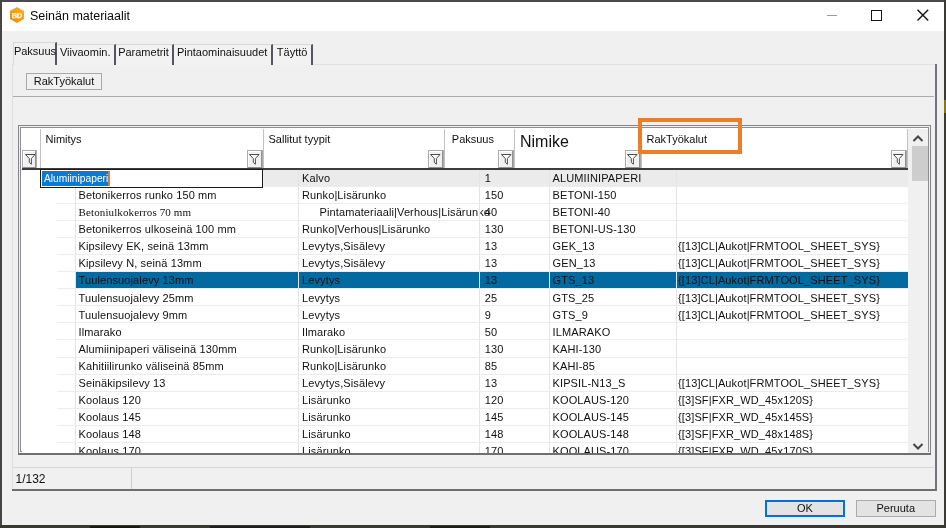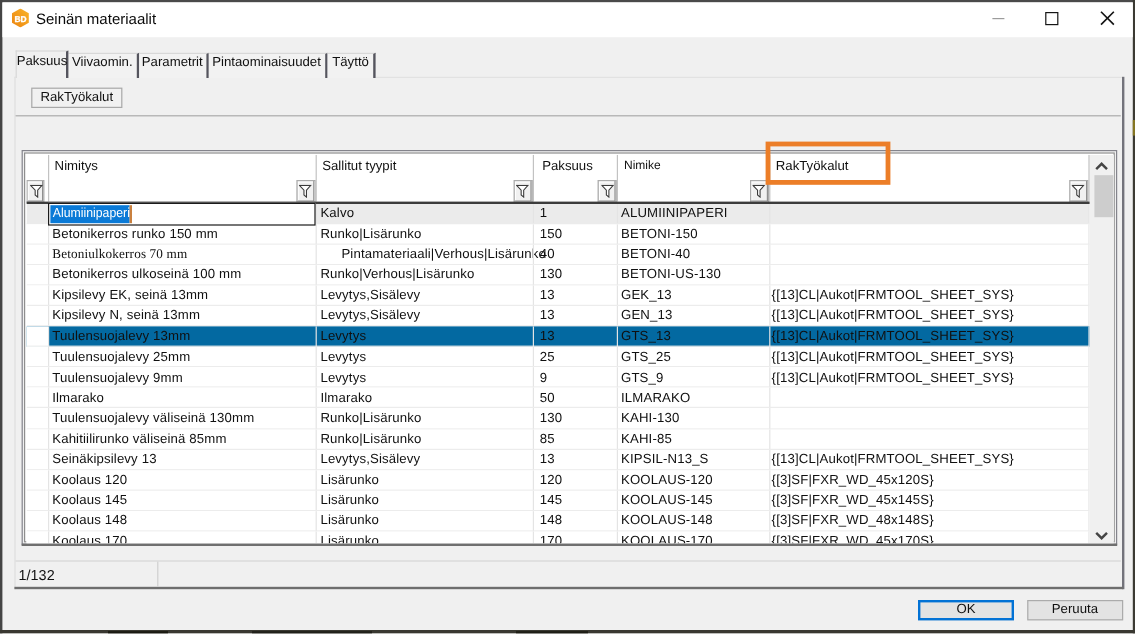--- a/index.html
+++ b/index.html
@@ -70,21 +70,21 @@
       </svg>
     <div class="abs" style="left:4px;top:16.9px;width:16px;height:35px;background:#cdcdcd;"></div>
     <svg class="abs" style="left:4px;top:312.5px;" width="12" height="8" viewBox="0 0 12 8">
         <path d="M1.5 2 L6 6.5 L10.5 2" stroke="#454545" stroke-width="2" fill="none"></path>
       </svg>
   </div>
 
   <div class="abs" style="left:24px;top:4px;font-size:11px;">Nimitys</div>
   <div class="abs" style="left:247px;top:4px;font-size:11px;">Sallitut tyypit</div>
   <div class="abs" style="left:430.3px;top:4px;font-size:11px;">Paksuus</div>
-  <div class="abs" style="left:498.5px;top:4px;font-size:10px;">Nimike</div>
+  <div class="abs" style="left:498.5px;top:4px;font-size:16px;">Nimike</div>
   <div class="abs" style="left:625px;top:4px;font-size:11px;">RakTyökalut</div>
 
   <div class="abs" style="left:18.5px;top:0;width:1px;height:38.6px;background:#c2c2c2;"></div>
   <div class="abs" style="left:241.5px;top:0;width:1px;height:38.6px;background:#c2c2c2;"></div>
   <div class="abs" style="left:422.5px;top:0;width:1px;height:38.6px;background:#c2c2c2;"></div>
   <div class="abs" style="left:492.5px;top:0;width:1px;height:38.6px;background:#c2c2c2;"></div>
   <div class="abs" style="left:619.5px;top:0;width:1px;height:38.6px;background:#c2c2c2;"></div>
   <div class="abs" style="left:885.5px;top:0;width:1px;height:38.6px;background:#c2c2c2;"></div>
 
   <div class="filterbtn" style="left:0.5px;top:20.5px;width:15px;">
@@ -113,21 +113,21 @@
       </svg>
     </div>
   <div class="filterbtn" style="left:869px;top:20.5px;">
       <svg width="11" height="11" viewBox="0 0 11 11">
         <path d="M0.5 0.5 H10 L6.4 4.5 V10.2 L4.3 8.4 V4.5 Z" fill="#ffffff" stroke="#3a3a3a" stroke-width="0.9"></path>
       </svg>
     </div>
 
   <div class="abs" style="left:0;top:39.2px;width:886px;height:1.8px;background:#3c3c3c;"></div>
 
-  <div class="abs" style="left:0;top:41px;width:886px;height:282.6px;overflow:hidden;" id="rows">
+  <div class="abs" style="left:0;top:41px;width:886px;height:282.6px;overflow:hidden;padding-left:35px;" id="rows">
   <div class="row" style="background:#ebebeb">
         <div class="c" style="left:245.5px;">Kalvo</div>
         <div class="c" style="left:428.3px;">1</div>
         <div class="c" style="left:496px;">ALUMIINIPAPERI</div>
         <div style="position:absolute;left:18.5px;top:0;width:1px;height:17.05px;background:#e4e4e4;"></div>
         <div style="position:absolute;left:241.5px;top:0;width:1px;height:17.05px;background:#e4e4e4;"></div>
         <div style="position:absolute;left:422.5px;top:0;width:1px;height:17.05px;background:#e4e4e4;"></div>
         <div style="position:absolute;left:492.5px;top:0;width:1px;height:17.05px;background:#e4e4e4;"></div>
         <div style="position:absolute;left:619.5px;top:0;width:1px;height:17.05px;background:#e4e4e4;"></div>
         <div style="position:absolute;left:885.5px;top:0;width:1px;height:17.05px;background:#e4e4e4;"></div>
@@ -259,21 +259,21 @@
         <div style="position:absolute;left:18.5px;top:0;width:1px;height:17.05px;background:#e4e4e4;"></div>
         <div style="position:absolute;left:241.5px;top:0;width:1px;height:17.05px;background:#e4e4e4;"></div>
         <div style="position:absolute;left:422.5px;top:0;width:1px;height:17.05px;background:#e4e4e4;"></div>
         <div style="position:absolute;left:492.5px;top:0;width:1px;height:17.05px;background:#e4e4e4;"></div>
         <div style="position:absolute;left:619.5px;top:0;width:1px;height:17.05px;background:#e4e4e4;"></div>
         <div style="position:absolute;left:885.5px;top:0;width:1px;height:17.05px;background:#e4e4e4;"></div>
         <div class="rline"></div>
       </div>
   <div class="row" style="background:#ffffff">
         <div style="position:absolute;left:0;top:0;width:18px;height:17.05px;background:#ffffff;"></div>
-        <div class="c" style="left:22px;">Tuulensuojalevy väliseinä 130mm</div>
+        <div class="c" style="left:22px;">Alumiinipaperi väliseinä 130mm</div>
         <div class="c" style="left:245.5px;">Runko|Lisärunko</div>
         <div class="c" style="left:428.3px;">130</div>
         <div class="c" style="left:496px;">KAHI-130</div>
         <div style="position:absolute;left:18.5px;top:0;width:1px;height:17.05px;background:#e4e4e4;"></div>
         <div style="position:absolute;left:241.5px;top:0;width:1px;height:17.05px;background:#e4e4e4;"></div>
         <div style="position:absolute;left:422.5px;top:0;width:1px;height:17.05px;background:#e4e4e4;"></div>
         <div style="position:absolute;left:492.5px;top:0;width:1px;height:17.05px;background:#e4e4e4;"></div>
         <div style="position:absolute;left:619.5px;top:0;width:1px;height:17.05px;background:#e4e4e4;"></div>
         <div style="position:absolute;left:885.5px;top:0;width:1px;height:17.05px;background:#e4e4e4;"></div>
         <div class="rline"></div>

